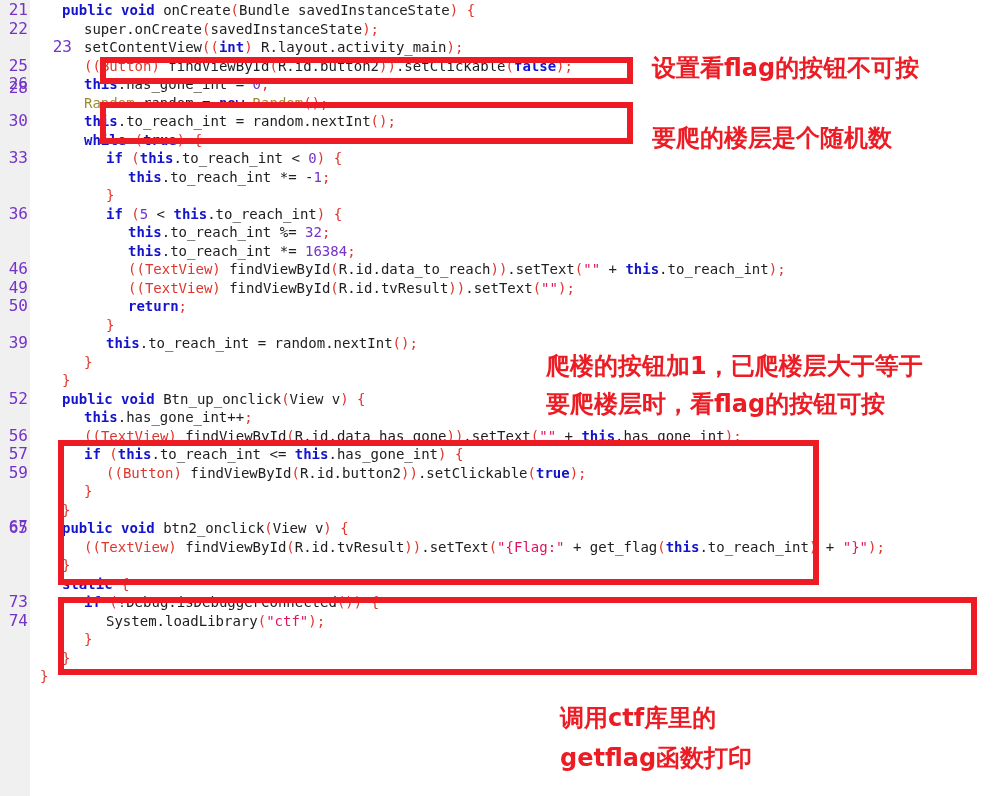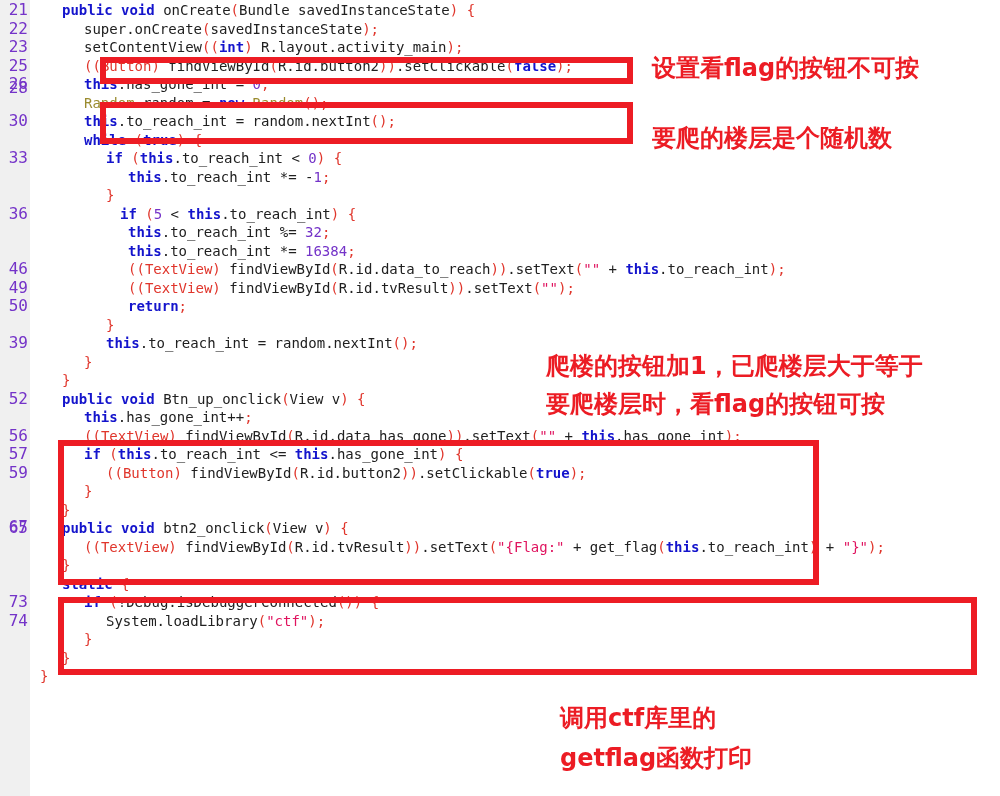--- a/index.html
+++ b/index.html
@@ -73,21 +73,21 @@
 </head>
 <body>
 
 <div id="stage">
 
   <div id="gutter"></div>
 
   <div id="gutter-nums">
       <div class="lnum" style="top: 1px;">21</div>
       <div class="lnum" style="top: 19.5px;">22</div>
-      <div class="lnum" style="top: 38px;">23</div>
+      <div class="lnum" style="top: 38px; padding-left: 44px;">23</div>
       <div class="lnum" style="top: 56.5px;">25</div>
       <div class="lnum" style="top: 75px;">26</div>
       <div class="lnum" style="top: 79px;">28</div>
       <div class="lnum" style="top: 112px;">30</div>
       <div class="lnum" style="top: 149px;">33</div>
       <div class="lnum" style="top: 204.5px;">36</div>
       <div class="lnum" style="top: 260px;">46</div>
       <div class="lnum" style="top: 278.5px;">49</div>
       <div class="lnum" style="top: 297px;">50</div>
       <div class="lnum" style="top: 334px;">39</div>
@@ -106,21 +106,21 @@
       <div class="cline" style="left: 84px; top: 19.5px;">super.onCreate<span class="pun">(</span>savedInstanceState<span class="pun">)</span><span class="pun">;</span></div>
       <div class="cline" style="left: 84px; top: 38px;">setContentView<span class="pun">(</span><span class="pun">(</span><span class="kw">int</span><span class="pun">)</span> R.layout.activity_main<span class="pun">)</span><span class="pun">;</span></div>
       <div class="cline" style="left: 84px; top: 56.5px;"><span class="pun">(</span><span class="pun">(</span><span class="pun">Button</span><span class="pun">)</span> findViewById<span class="pun">(</span>R.id.button2<span class="pun">)</span><span class="pun">)</span>.setClickable<span class="pun">(</span><span class="kw">false</span><span class="pun">)</span><span class="pun">;</span></div>
       <div class="cline" style="left: 84px; top: 75px;"><span class="kw">this</span>.has_gone_int = <span class="num">0</span><span class="pun">;</span></div>
       <div class="cline" style="left: 84px; top: 93.5px;"><span class="typ">Random</span> random = <span class="kw">new</span> <span class="typ">Random</span><span class="pun">(</span><span class="pun">)</span><span class="pun">;</span></div>
       <div class="cline" style="left: 84px; top: 112px;"><span class="kw">this</span>.to_reach_int = random.nextInt<span class="pun">(</span><span class="pun">)</span><span class="pun">;</span></div>
       <div class="cline" style="left: 84px; top: 130.5px;"><span class="kw">while</span> <span class="pun">(</span><span class="kw">true</span><span class="pun">)</span> <span class="pun">{</span></div>
       <div class="cline" style="left: 106px; top: 149px;"><span class="kw">if</span> <span class="pun">(</span><span class="kw">this</span>.to_reach_int &lt; <span class="num">0</span><span class="pun">)</span> <span class="pun">{</span></div>
       <div class="cline" style="left: 128px; top: 167.5px;"><span class="kw">this</span>.to_reach_int *= -<span class="num">1</span><span class="pun">;</span></div>
       <div class="cline" style="left: 106px; top: 186px;"><span class="pun">}</span></div>
-      <div class="cline" style="left: 120px; top: 204.5px;"><span class="kw">if</span> <span class="pun">(</span><span class="num">5</span> &lt; <span class="kw">this</span>.to_reach_int<span class="pun">)</span> <span class="pun">{</span></div>
+      <div class="cline" style="left: 106px; top: 204.5px;"><span class="kw">if</span> <span class="pun">(</span><span class="num">5</span> &lt; <span class="kw">this</span>.to_reach_int<span class="pun">)</span> <span class="pun">{</span></div>
       <div class="cline" style="left: 128px; top: 223px;"><span class="kw">this</span>.to_reach_int %= <span class="num">32</span><span class="pun">;</span></div>
       <div class="cline" style="left: 128px; top: 241.5px;"><span class="kw">this</span>.to_reach_int *= <span class="num">16384</span><span class="pun">;</span></div>
       <div class="cline" style="left: 128px; top: 260px;"><span class="pun">(</span><span class="pun">(</span><span class="pun">TextView</span><span class="pun">)</span> findViewById<span class="pun">(</span>R.id.data_to_reach<span class="pun">)</span><span class="pun">)</span>.setText<span class="pun">(</span><span class="str">""</span> + <span class="kw">this</span>.to_reach_int<span class="pun">)</span><span class="pun">;</span></div>
       <div class="cline" style="left: 128px; top: 278.5px;"><span class="pun">(</span><span class="pun">(</span><span class="pun">TextView</span><span class="pun">)</span> findViewById<span class="pun">(</span>R.id.tvResult<span class="pun">)</span><span class="pun">)</span>.setText<span class="pun">(</span><span class="str">""</span><span class="pun">)</span><span class="pun">;</span></div>
       <div class="cline" style="left: 128px; top: 297px;"><span class="kw">return</span><span class="pun">;</span></div>
       <div class="cline" style="left: 106px; top: 315.5px;"><span class="pun">}</span></div>
       <div class="cline" style="left: 106px; top: 334px;"><span class="kw">this</span>.to_reach_int = random.nextInt<span class="pun">(</span><span class="pun">)</span><span class="pun">;</span></div>
       <div class="cline" style="left: 84px; top: 352.5px;"><span class="pun">}</span></div>
       <div class="cline" style="left: 62px; top: 371px;"><span class="pun">}</span></div>
       <div class="cline" style="left: 62px; top: 389.5px;"><span class="kw">public</span> <span class="kw">void</span> Btn_up_onclick<span class="pun">(</span>View v<span class="pun">)</span> <span class="pun">{</span></div>

